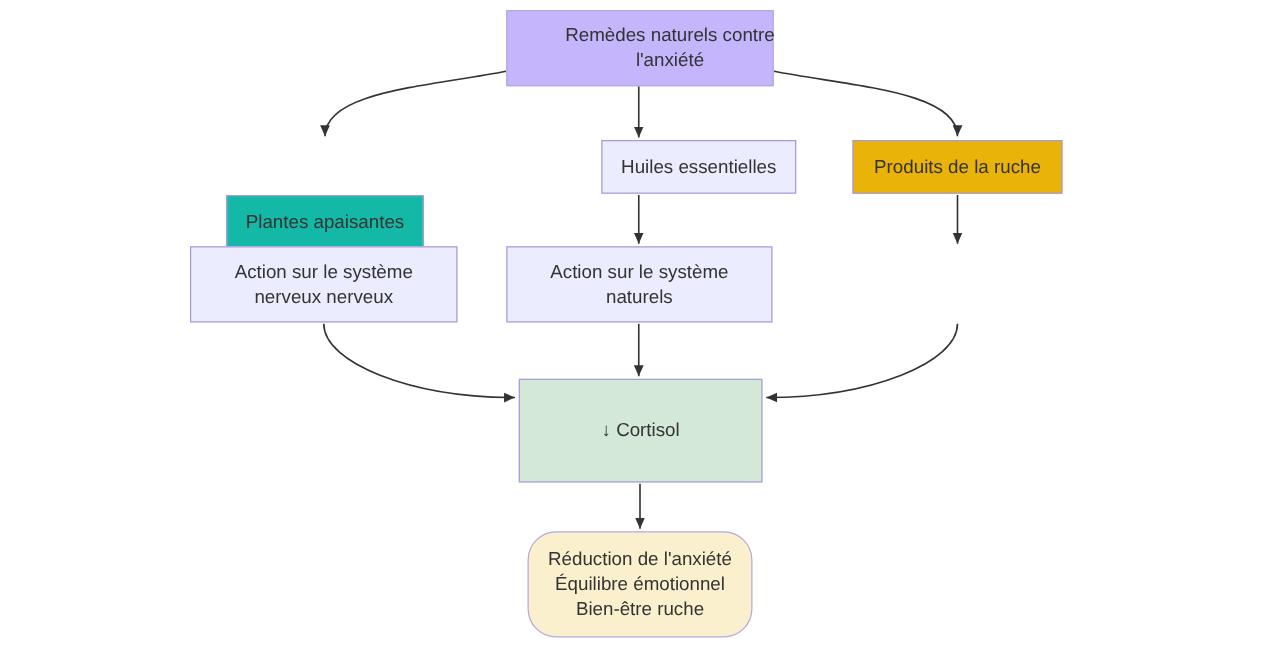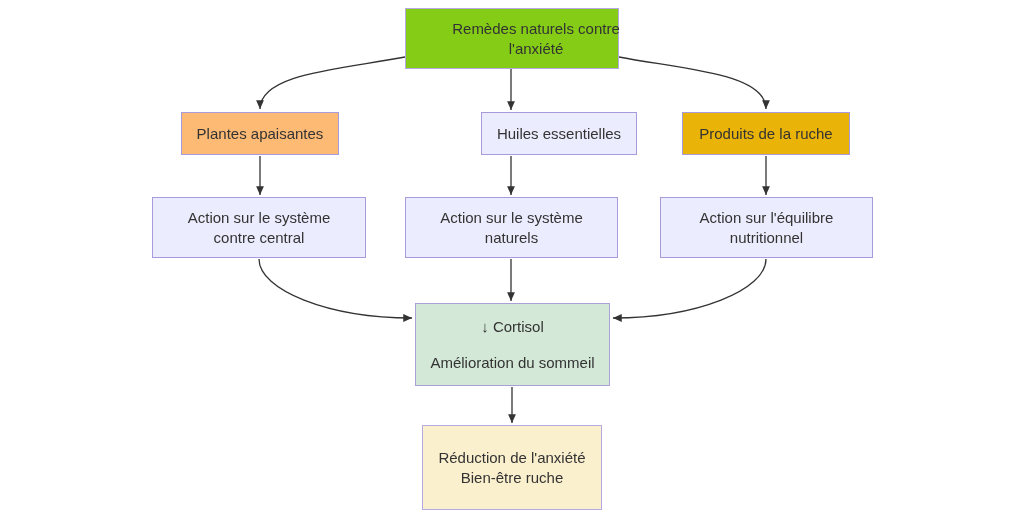--- a/index.html
+++ b/index.html
@@ -68,55 +68,51 @@
     <path class="edge" d="M 619 57 C 681 69 766 73 766 109" marker-end="url(#arrow)" style="stroke: rgb(51, 51, 51);"></path>
     <path class="edge" d="M 260 156 L 260 195" marker-end="url(#arrow)" style="stroke: rgb(51, 51, 51);"></path>
     <path class="edge" d="M 511 156 L 511 195" marker-end="url(#arrow)" style="stroke: rgb(51, 51, 51);"></path>
     <path class="edge" d="M 766 156 L 766 195" marker-end="url(#arrow)" style="stroke: rgb(51, 51, 51);"></path>
     <path class="edge" d="M 259 259 C 259 290 328 318 412 318" marker-end="url(#arrow)" style="stroke: rgb(51, 51, 51);"></path>
     <path class="edge" d="M 511 259 L 511 301" marker-end="url(#arrow)" style="stroke: rgb(51, 51, 51);"></path>
     <path class="edge" d="M 766 259 C 766 290 697 318 613 318" marker-end="url(#arrow)" style="stroke: rgb(51, 51, 51);"></path>
     <path class="edge" d="M 512 387 L 512 423" marker-end="url(#arrow)" style="stroke: rgb(51, 51, 51);"></path>
   </svg>
 
-  <div class="node" id="n-root" style="background: #84cc16; border-color: rgb(182, 168, 224); color: rgb(51, 51, 51); padding-left: 48px;">
+  <div class="node" id="n-root" style="background: #c4b5fd; border-color: rgb(182, 168, 224); color: rgb(51, 51, 51); padding-left: 48px;">
     <span>Remèdes naturels contre</span>
     <span>l'anxiété</span>
   </div>
 
-  <div class="node" id="n-plantes" style="background: #fdba74; border-color: rgb(167, 155, 219); color: rgb(51, 51, 51);">
+  <div class="node" id="n-plantes" style="background: #14b8a6; border-color: rgb(167, 155, 219); color: rgb(51, 51, 51); margin-top: 44px;">
     <span>Plantes apaisantes</span>
   </div>
 
   <div class="node" id="n-huiles" style="background: rgb(236, 236, 255); border-color: rgb(167, 155, 219); color: rgb(51, 51, 51); margin-left: 48px;">
     <span>Huiles essentielles</span>
   </div>
 
   <div class="node" id="n-produits" style="background: #eab308; border-color: rgb(167, 155, 219); color: rgb(51, 51, 51);">
     <span>Produits de la ruche</span>
   </div>
 
   <div class="node" id="n-snc" style="background: rgb(236, 236, 255); border-color: rgb(167, 155, 219); color: rgb(51, 51, 51);">
     <span>Action sur le système</span>
-    <span>contre central</span>
+    <span>nerveux nerveux</span>
   </div>
 
   <div class="node" id="n-limbique" style="background: rgb(236, 236, 255); border-color: rgb(167, 155, 219); color: rgb(51, 51, 51);">
     <span>Action sur le système</span>
     <span>naturels</span>
   </div>
 
-  <div class="node" id="n-nutritionnel" style="background: rgb(236, 236, 255); border-color: rgb(167, 155, 219); color: rgb(51, 51, 51);">
-    <span>Action sur l'équilibre</span>
-    <span>nutritionnel</span>
-  </div>
 
   <div class="node" id="n-effets" style="background: rgb(211, 232, 214); border-color: rgb(170, 160, 216); color: rgb(51, 51, 51);">
     <span>↓ Cortisol</span>
-    <span>Amélioration du sommeil</span>
   </div>
 
-  <div class="node" id="n-resultat" style="background: rgb(251, 240, 206); border-color: rgb(182, 168, 224); color: rgb(51, 51, 51);">
+  <div class="node" id="n-resultat" style="background: rgb(251, 240, 206); border-color: rgb(182, 168, 224); color: rgb(51, 51, 51); border-radius: 23px;">
     <span>Réduction de l'anxiété</span>
+    <span>Équilibre émotionnel</span>
     <span>Bien-être ruche</span>
   </div>
 
 </div>
 
 </body></html>

